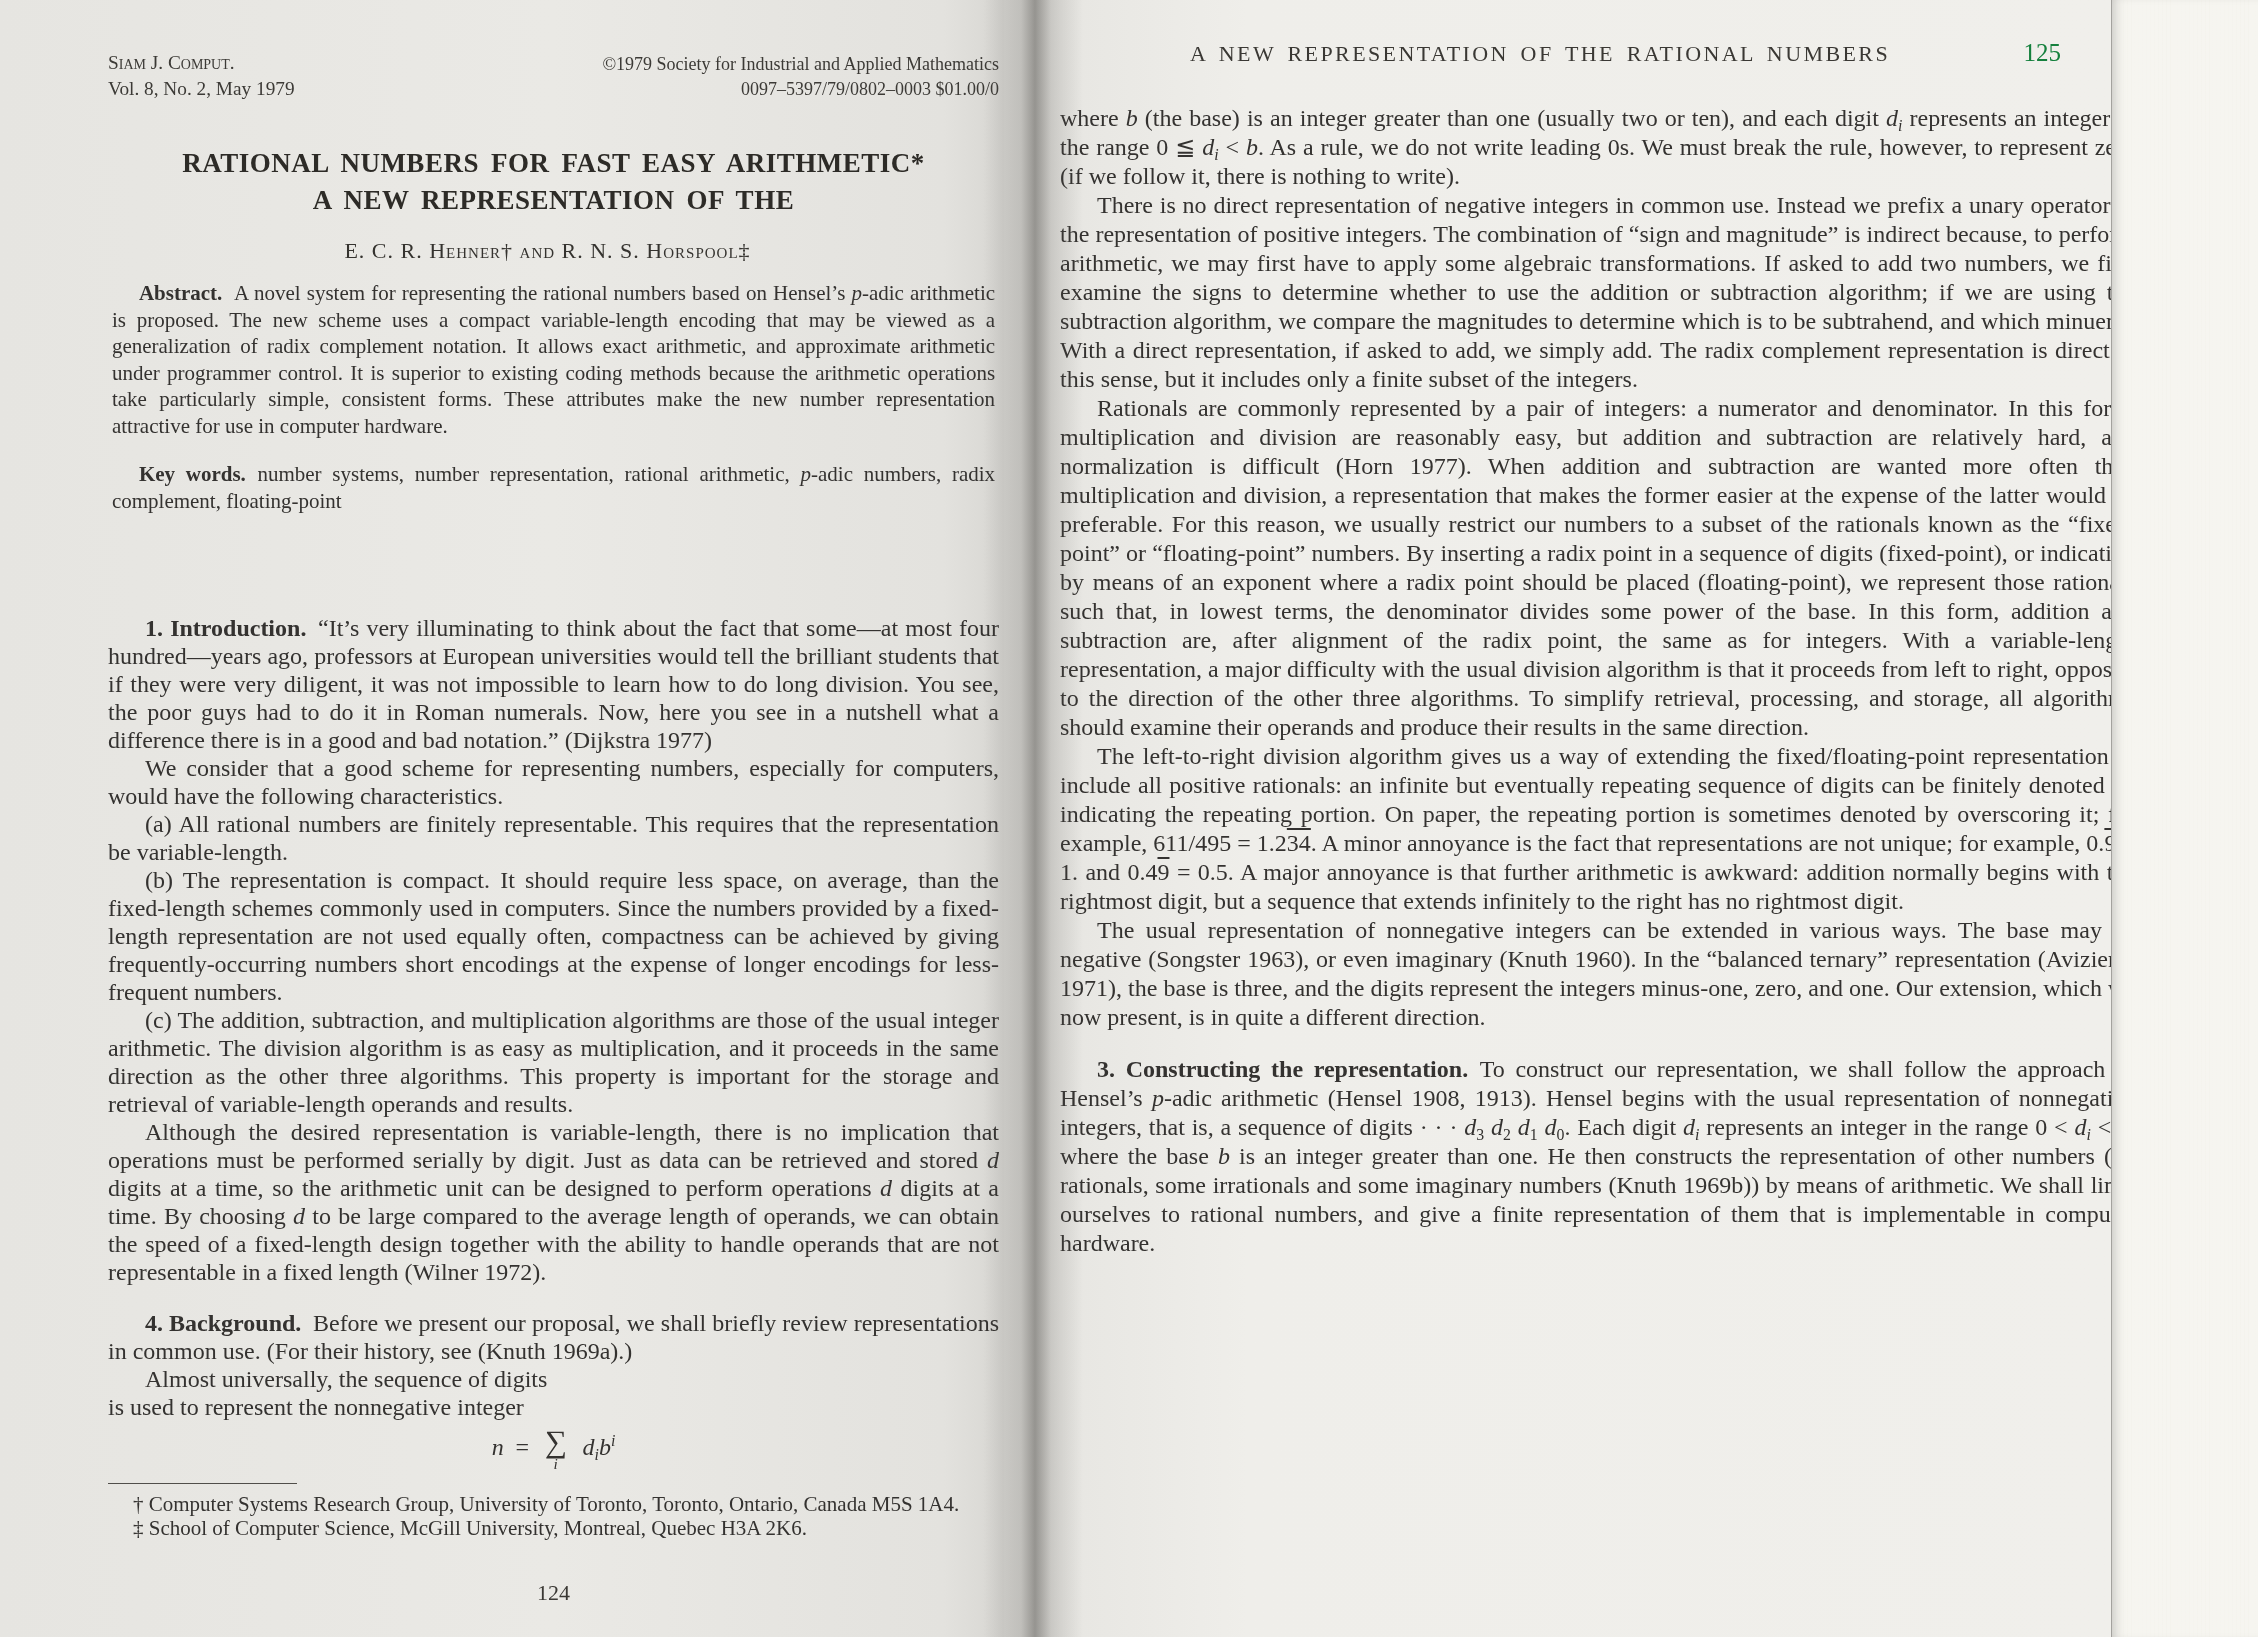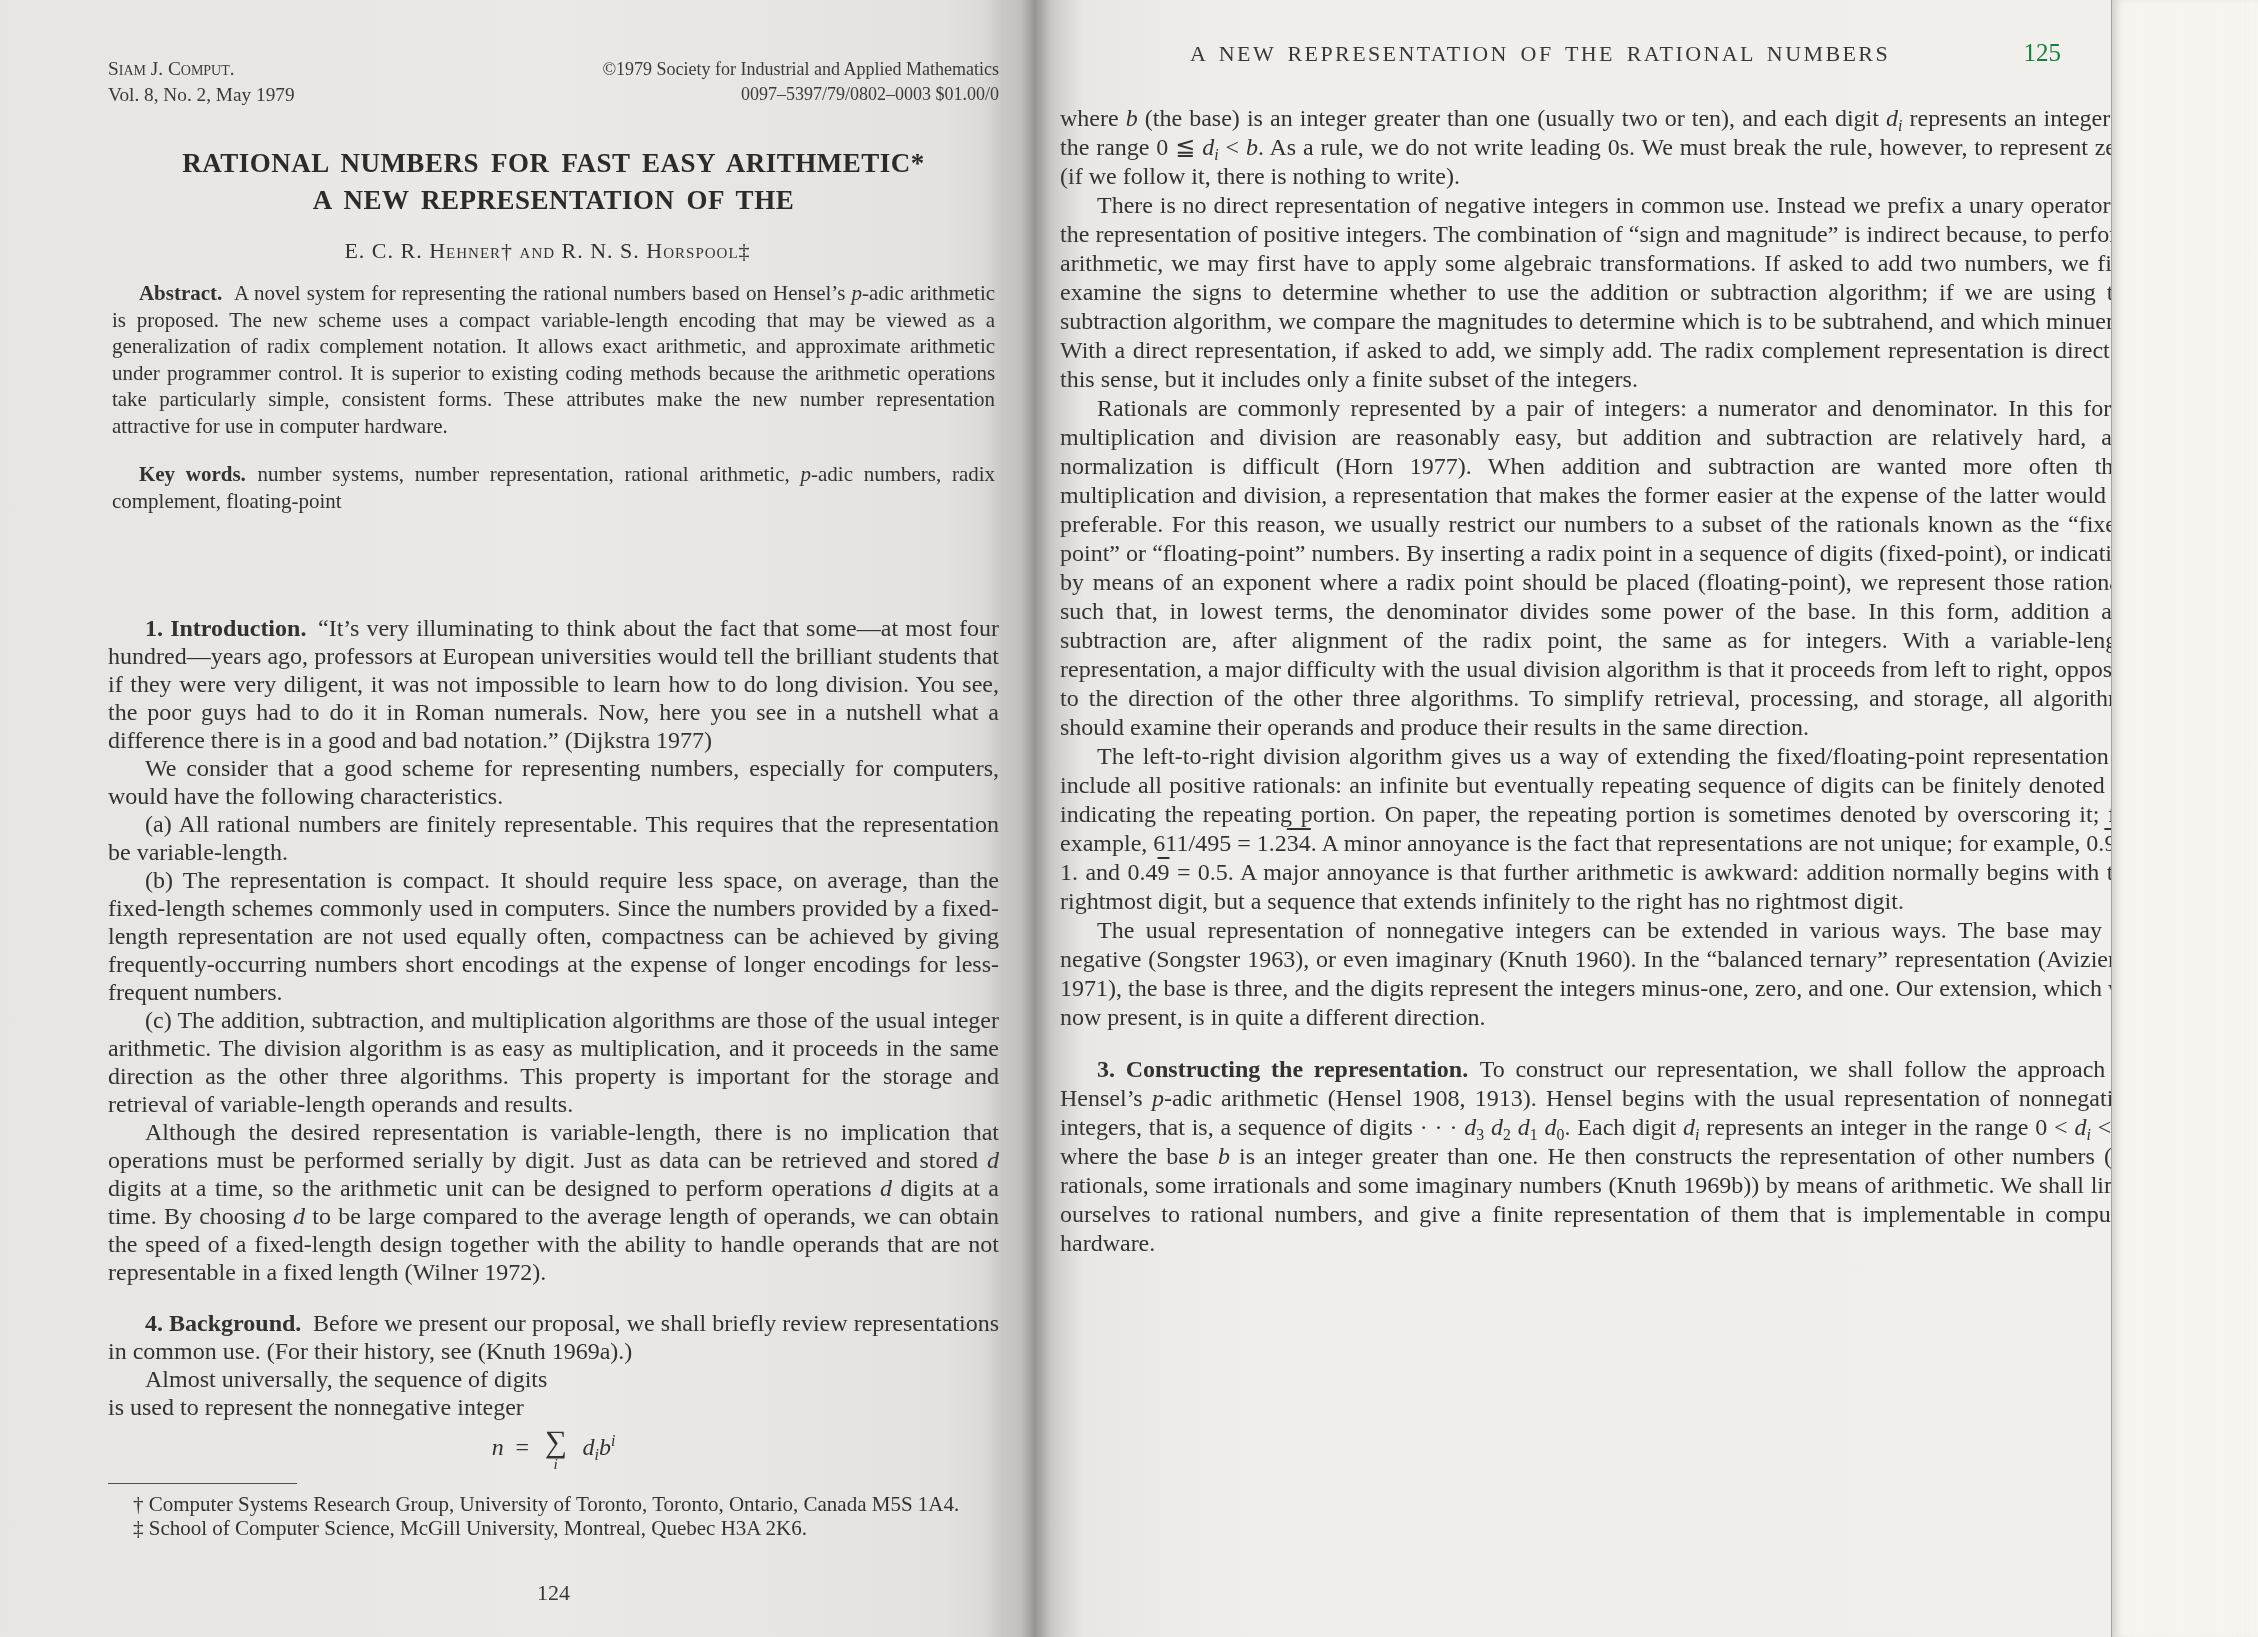--- a/index.html
+++ b/index.html
@@ -17,21 +17,21 @@
   .gutter-shadow{position:absolute;left:983px;top:0;width:100px;height:1638px;pointer-events:none;
     background:linear-gradient(90deg,rgba(90,88,84,0) 0%,rgba(90,88,84,0.22) 38%,rgba(58,56,52,0.45) 52%,rgba(90,88,84,0.20) 68%,rgba(90,88,84,0) 100%);}
   .edge-strip{position:absolute;left:2111px;top:0;width:148px;height:1638px;
     background:repeating-linear-gradient(90deg,#f6f5f0 0px,#f6f5f0 2.9px,#f4f3ed 3.9px),#f6f5f0;
     border-left:1.9px solid #a3a29e;
     box-shadow:inset 8.7px 0 11.6px -6.8px rgba(0,0,0,0.22);}
 
   .left-col{position:absolute;left:108px;top:0;width:891px;}
   .right-col{position:absolute;left:1060px;top:0;width:1076px;}
 
-  .masthead{position:absolute;top:56px;left:0;right:0;display:flex;justify-content:space-between;align-items:center;gap:32px;}
+  .masthead{position:absolute;top:50px;left:0;right:0;display:flex;justify-content:space-between;align-items:flex-end;gap:32px;}
   .journal-block{font-size:19.3px;line-height:26px;font-variant-caps:small-caps;color:#3c3a36;}
   .journal-block .vol{font-variant-caps:normal;}
   .copyright-block{font-size:18px;line-height:25px;text-align:right;color:#3c3a36;}
 
   .title-block{position:absolute;top:145px;left:0;right:0;text-align:center;
     font-weight:bold;font-size:27px;line-height:37px;letter-spacing:0.5px;word-spacing:4.8px;color:#2d2b27;}
   .authors-line{position:absolute;top:238px;left:0;right:12px;text-align:center;
     font-variant-caps:small-caps;font-size:22px;letter-spacing:1px;color:#35332f;}
 
   .abstract-block{position:absolute;top:280px;left:3.9px;right:3.9px;

